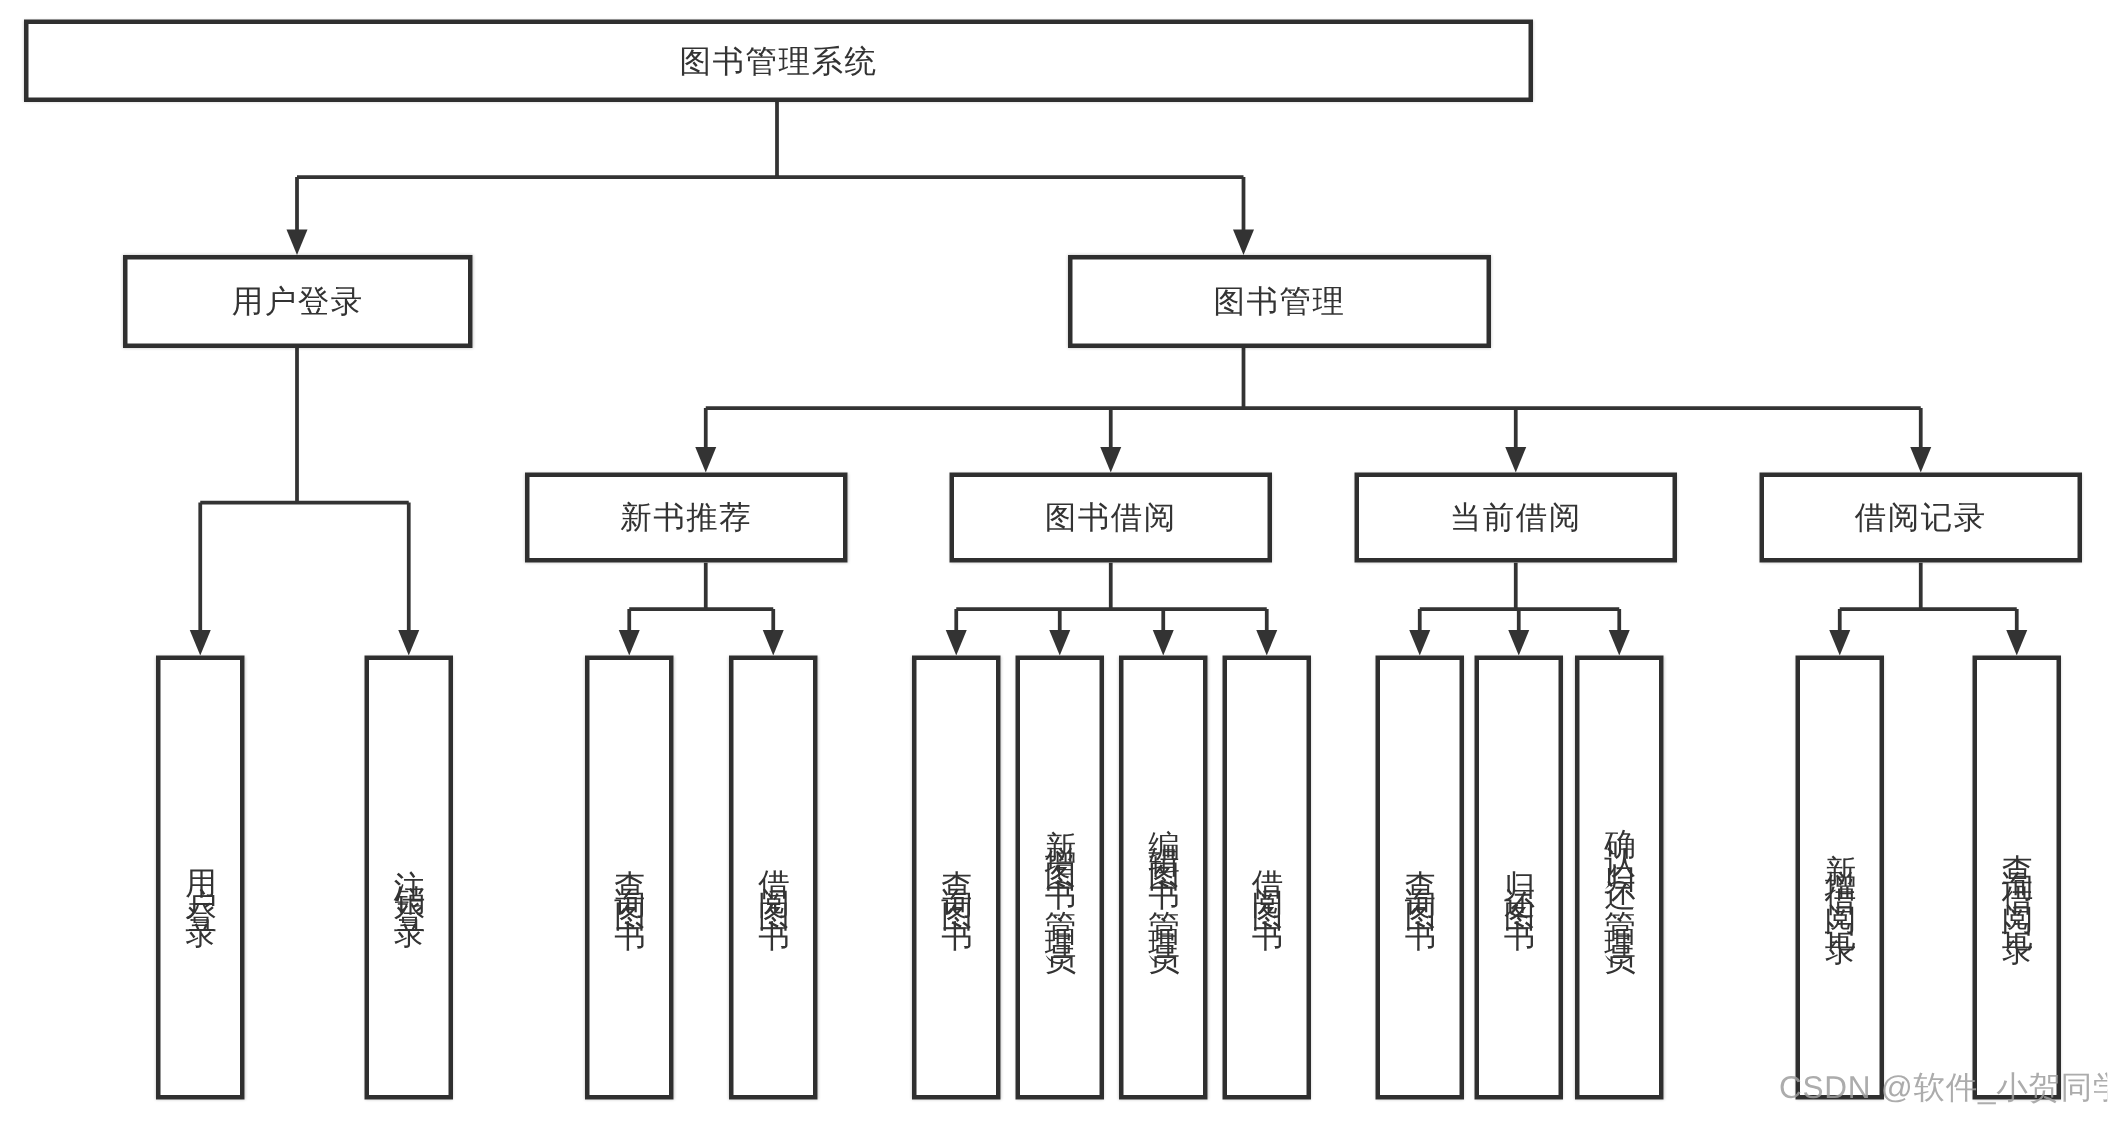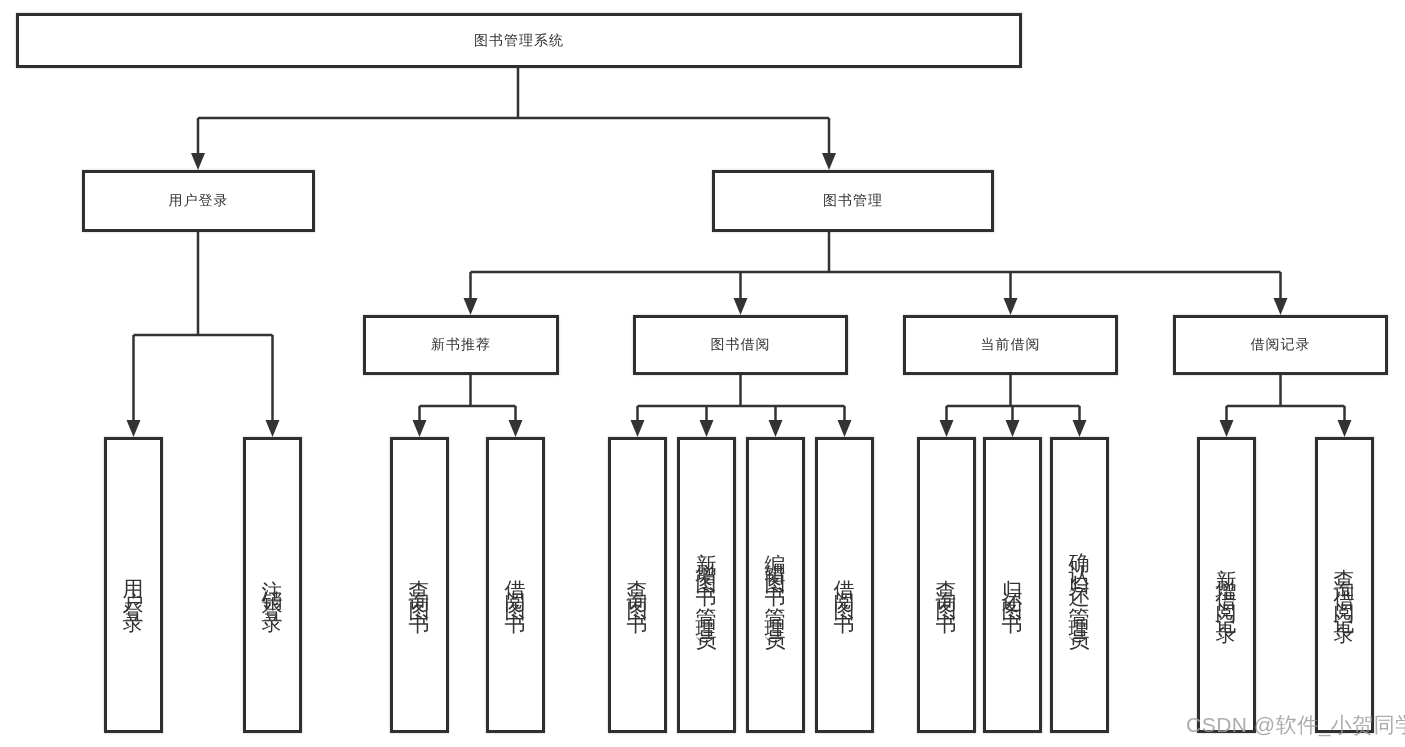--- a/index.html
+++ b/index.html
@@ -21,21 +21,21 @@
     position: absolute;
     box-sizing: border-box;
     background: #ffffff;
     border: 3px solid #2f2f2f;
     color: #333333;
     display: flex;
     align-items: center;
     justify-content: center;
     box-shadow: 0 0 2px rgba(0,0,0,0.25);
   }
-  .hbox { font-size: 14px; letter-spacing: 1px; white-space: nowrap; }
+  .hbox { font-size: 21px; letter-spacing: 1px; white-space: nowrap; }
   .vbox span {
     writing-mode: vertical-rl;
     text-orientation: mixed;
     font-size: 21px;
     letter-spacing: 11px;
     line-height: 1;
     color: #333333;
   }
   .watermark {
     position: absolute;
@@ -100,21 +100,21 @@
     <span>图书管理系统</span>
   </div>
 
   <div class="node hbox" style="left:82px; top:170px; width:233px; height:62px;">
     <span>用户登录</span>
   </div>
   <div class="node hbox" style="left:712px; top:170px; width:282px; height:62px;">
     <span>图书管理</span>
   </div>
 
-  <div class="node hbox" style="left:363px; top:315px; width:196px; height:60px;font-family:Liberation Mono, monospace;">
+  <div class="node hbox" style="left:350px; top:315px; width:215px; height:60px;font-family:Liberation Mono, monospace;">
     <span>新书推荐</span>
   </div>
   <div class="node hbox" style="left:633px; top:315px; width:215px; height:60px;">
     <span>图书借阅</span>
   </div>
   <div class="node hbox" style="left:1173px; top:315px; width:215px; height:60px;">
     <span>借阅记录</span>
   </div>
   <div class="node hbox" style="left:903px; top:315px; width:215px; height:60px;">
     <span>当前借阅</span>

